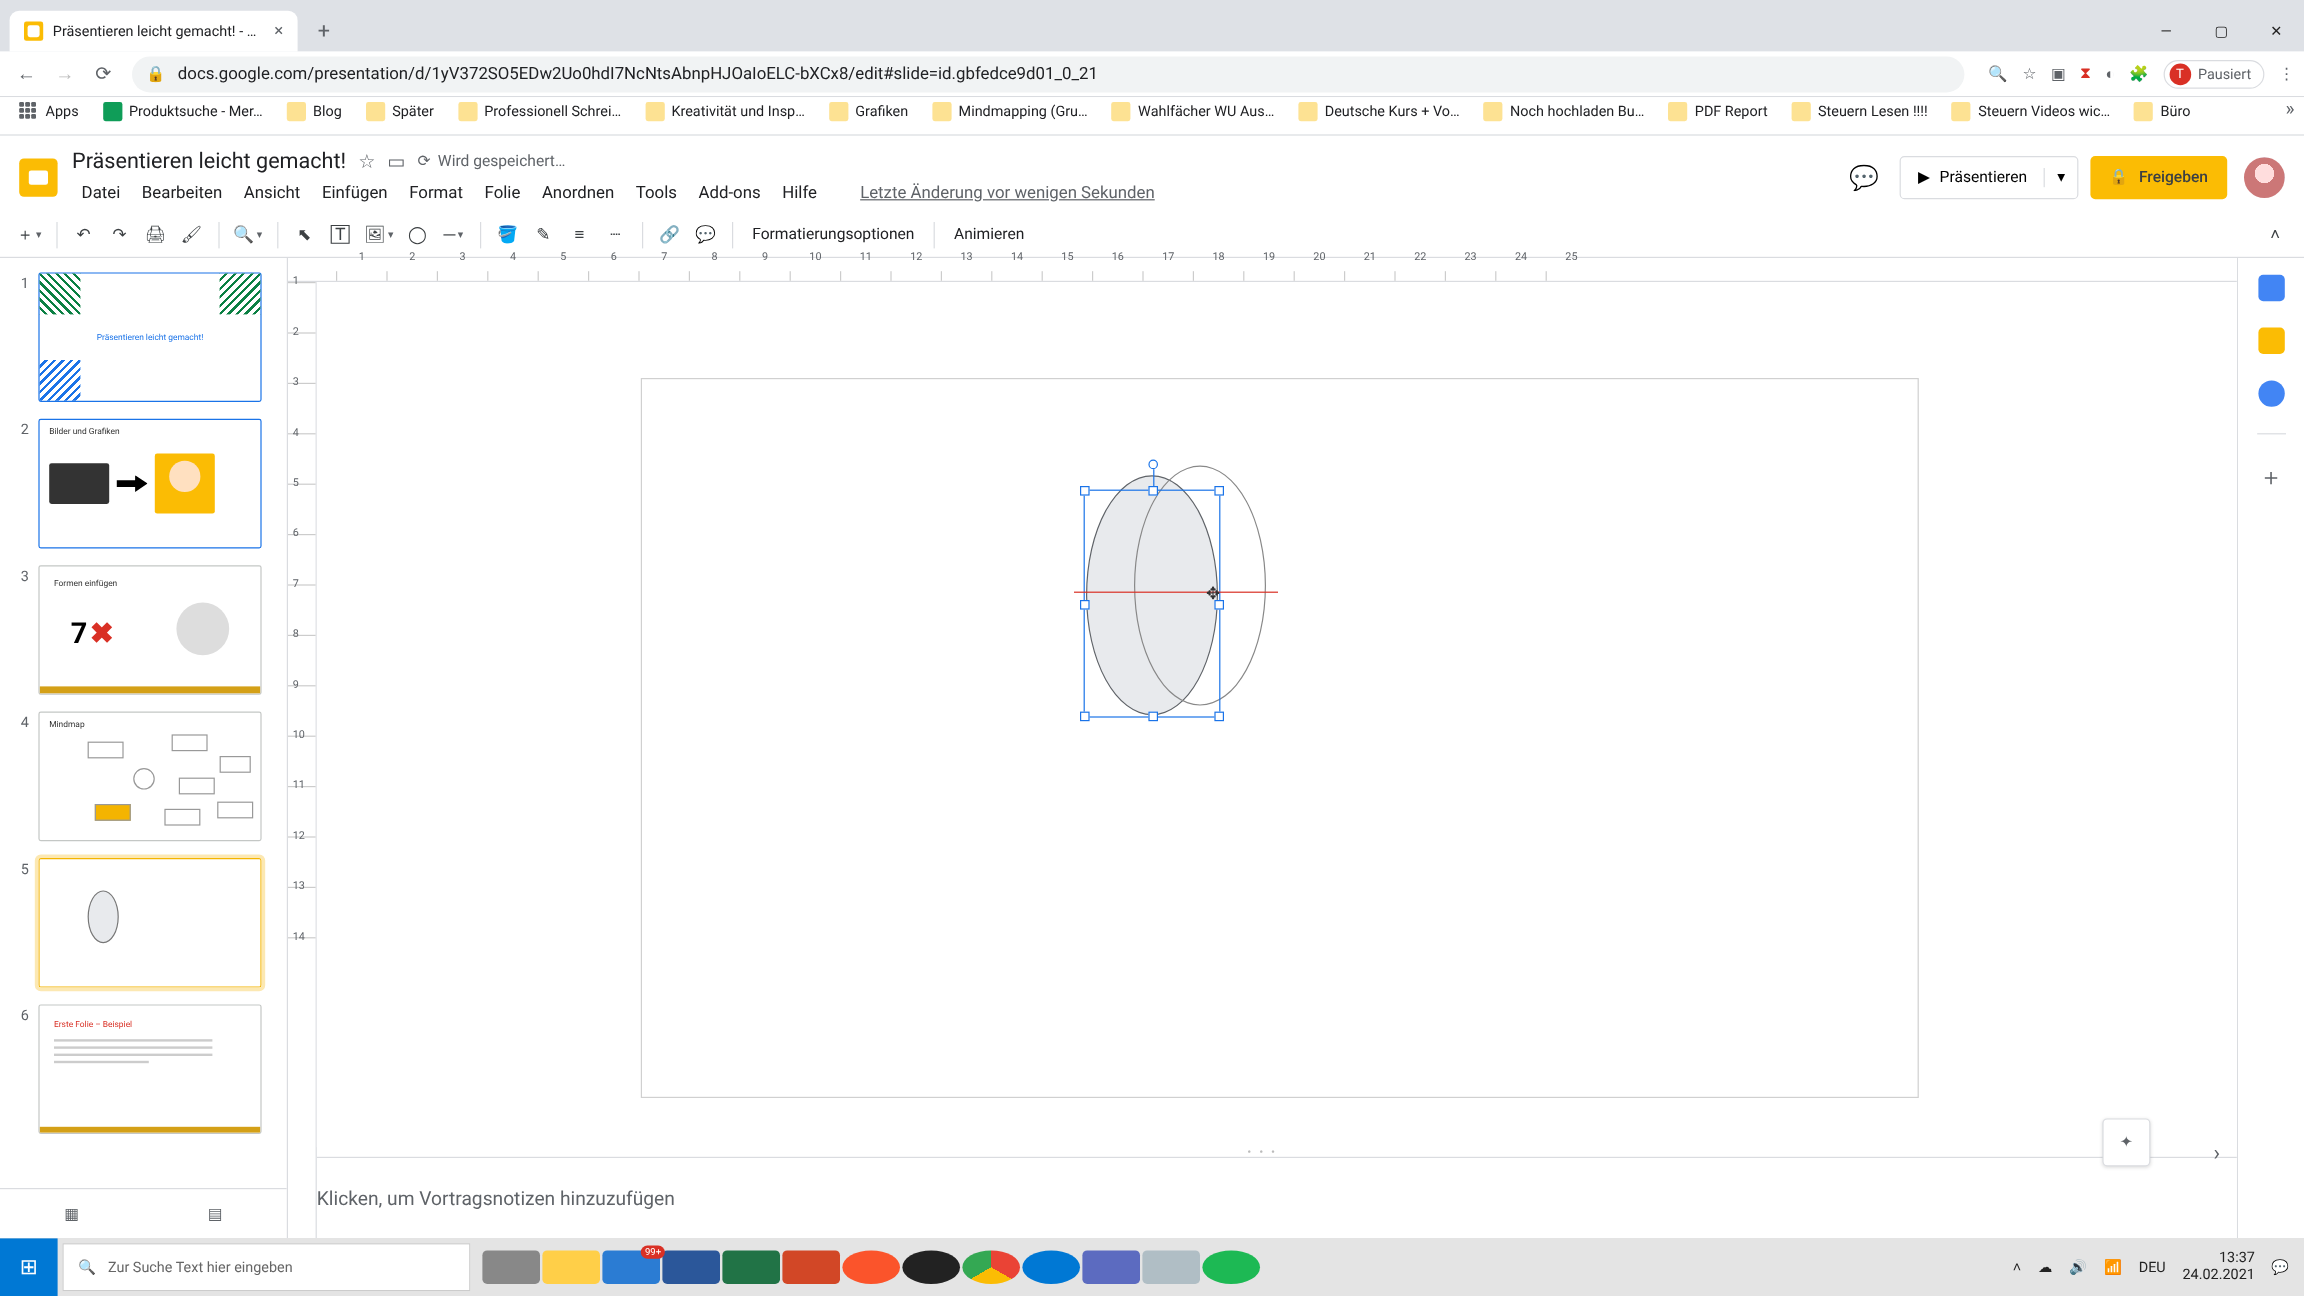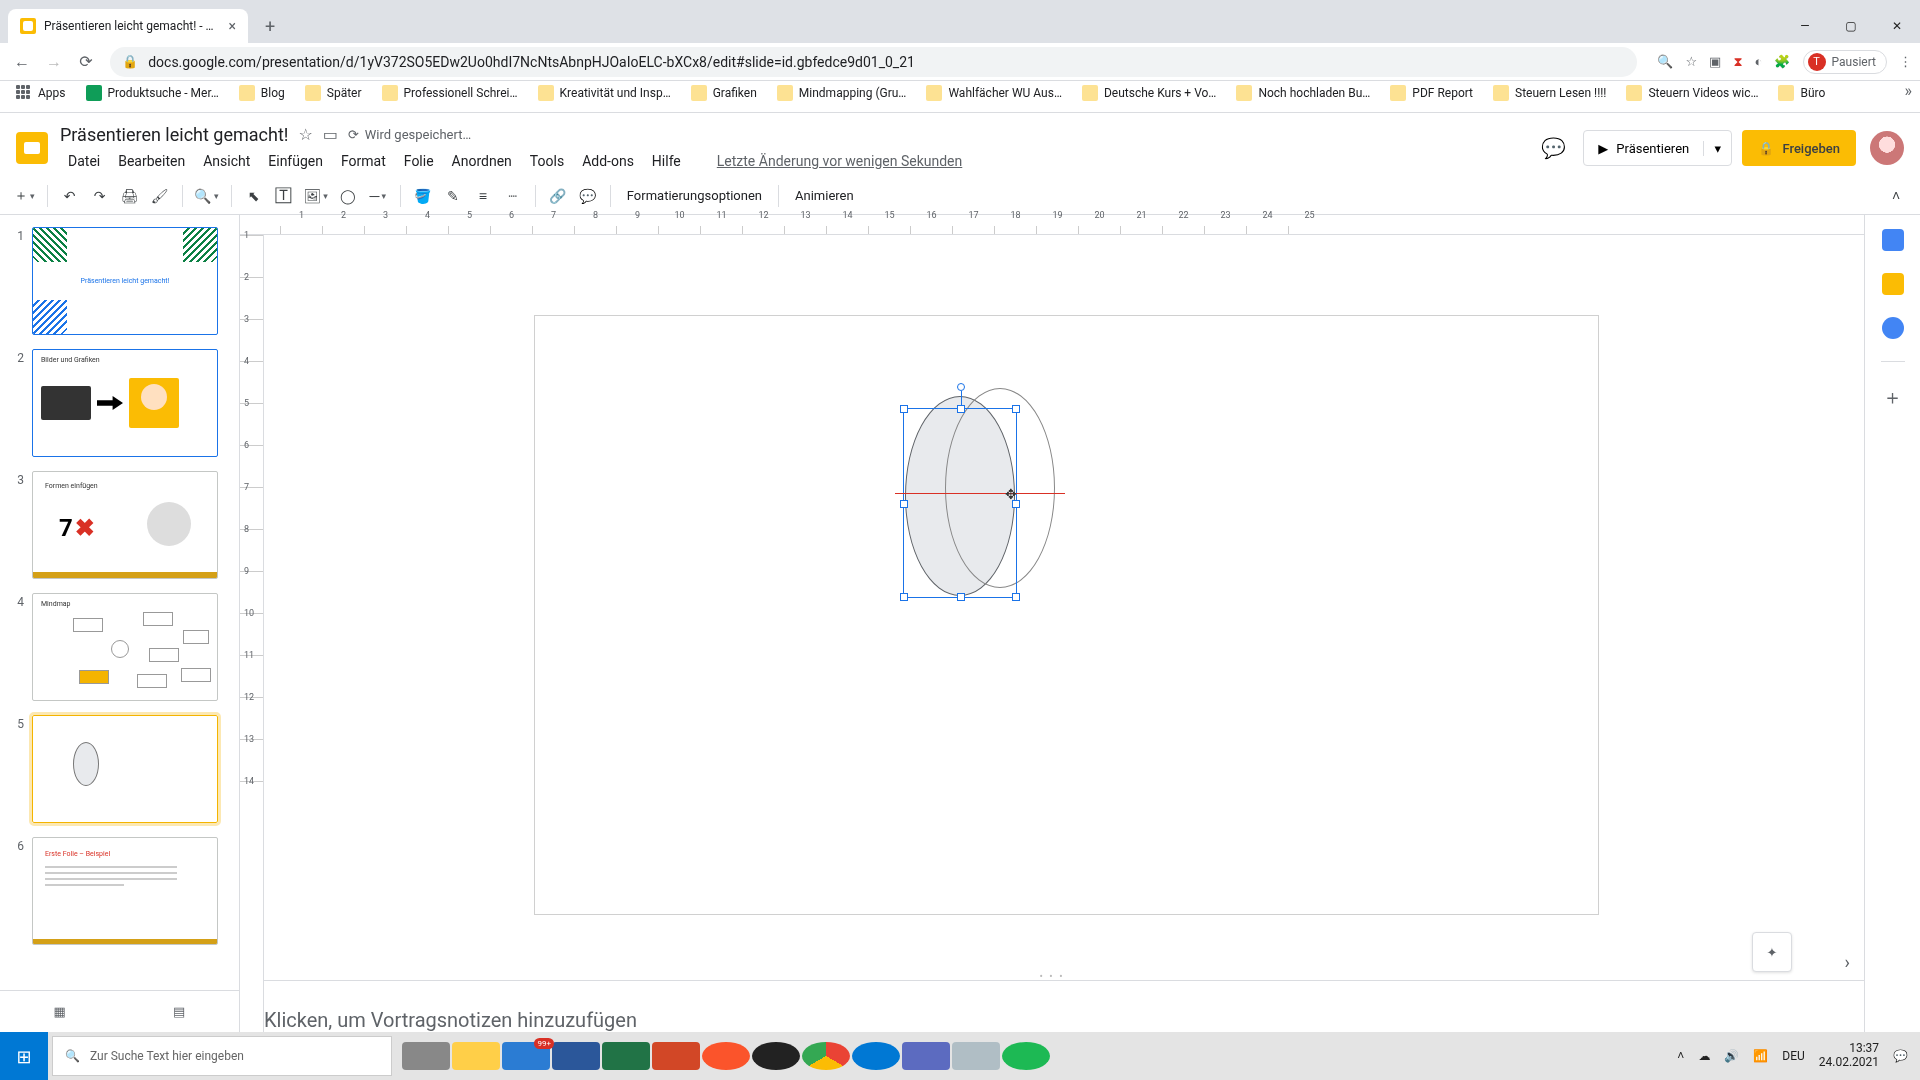--- a/index.html
+++ b/index.html
@@ -95,21 +95,21 @@
   .stage { flex:1; position:relative; background:#fff; margin-left:24px; overflow:hidden; }
   .slide-canvas { position:absolute; left:270px; top:80px; width:1065px; height:600px; background:#fff; border:1px solid #d0d0d0; }
 
   
   .shape-ellipse { position:absolute; border:1px solid #5f6368; background:#e8eaed; border-radius:50%; }
   .sel-box { position:absolute; border:1px solid var(--sel-blue); }
   .sel-h { position:absolute; width:8px;height:8px;background:#fff;border:1px solid var(--sel-blue); }
   .sel-h.rot{border-radius:50%;}
   .guide-h{position:absolute;height:1px;background:#d93025;}
 
-  .speaker-notes { height:52px; border-top:1px solid var(--border-grey); display:flex; align-items:flex-end; padding:0 24px; color:var(--text-grey); font-size:20px; }
+  .speaker-notes { height:68px; border-top:1px solid var(--border-grey); display:flex; align-items:center; padding:0 24px; color:var(--text-grey); font-size:16px; }
   .speaker-splitter{height:8px;display:flex;align-items:center;justify-content:center;color:#bbb;font-size:10px;letter-spacing:2px;}
 
   .right-rail { width:56px; border-left:1px solid var(--border-grey); display:flex; flex-direction:column; align-items:center; padding-top:14px; gap:22px; color:var(--text-grey);}
   .right-rail .ri{width:22px;height:22px;border-radius:4px;}
   .explore-fab{position:absolute; right:72px; bottom:60px; width:40px;height:40px;background:#fff;border:1px solid var(--border-grey);border-radius:4px;display:flex;align-items:center;justify-content:center;color:var(--text-grey);box-shadow:0 1px 3px rgba(0,0,0,.12);}
   .nav-next{position:absolute;right:14px;bottom:60px;color:var(--text-grey);font-size:18px;}
 
   
   .taskbar { position:fixed; left:0; right:0; bottom:0; height:48px; background:#e4e4e4; display:flex; align-items:center; color:#222; font-size:12px; }
   .tb-start{width:48px;height:48px;display:flex;align-items:center;justify-content:center;background:#0078d4;color:#fff;font-size:18px;}

